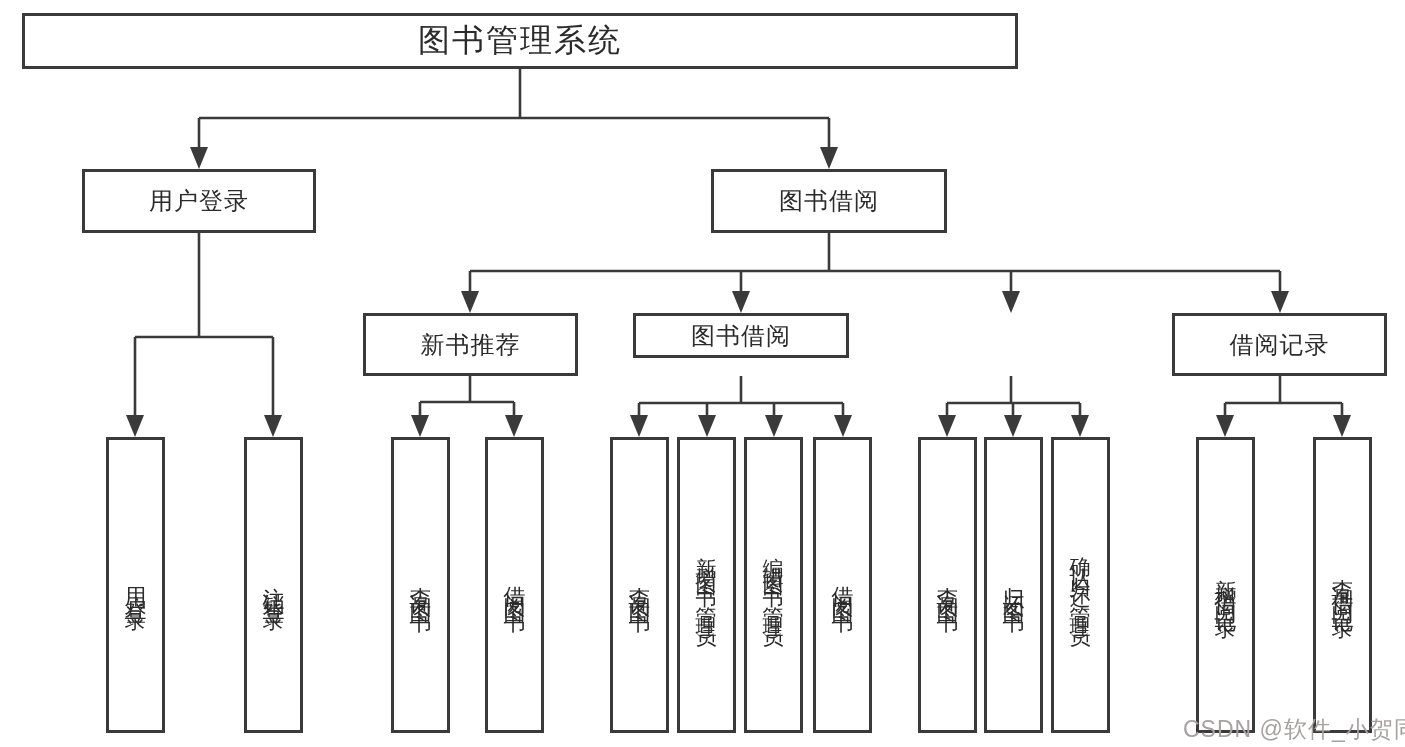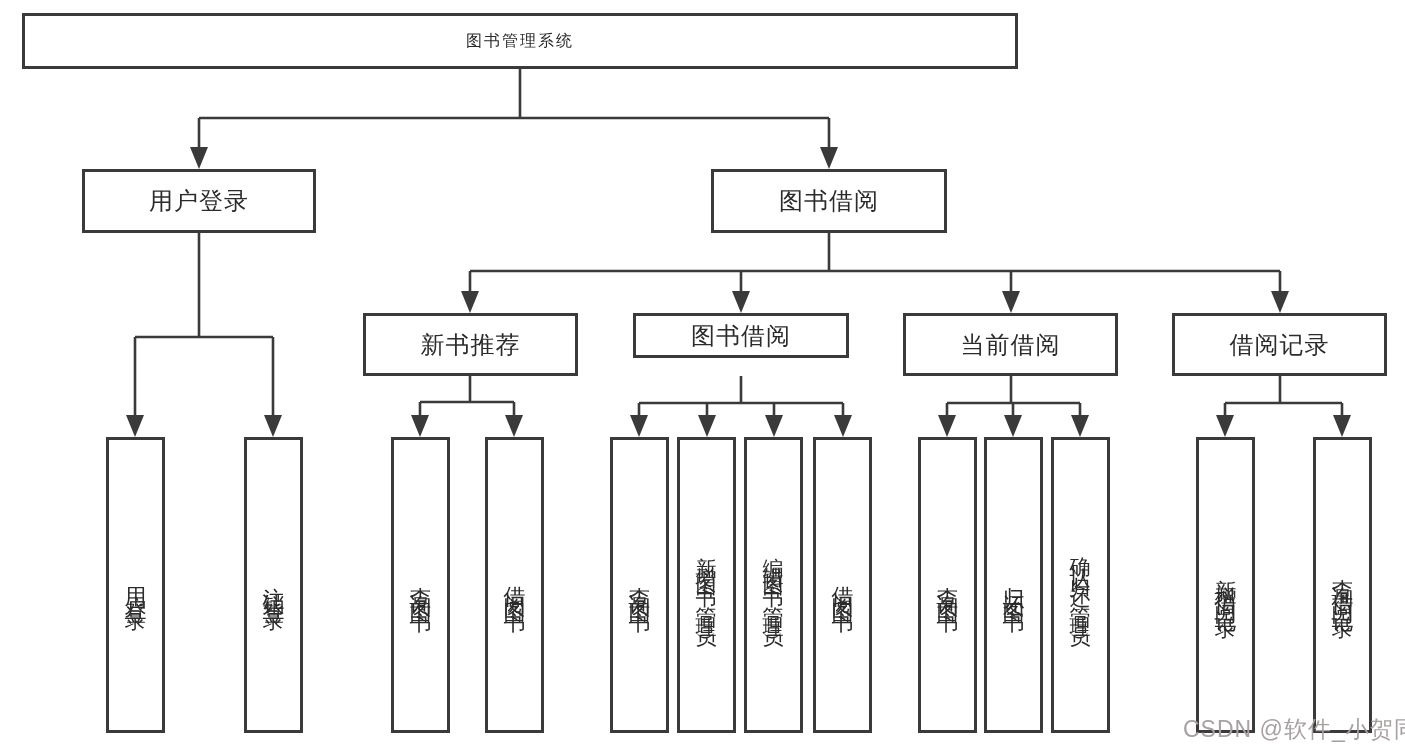--- a/index.html
+++ b/index.html
@@ -22,21 +22,21 @@
     box-sizing: border-box;
     background: #ffffff;
     border: 3px solid #3a3a3a;
     display: flex;
     align-items: center;
     justify-content: center;
     color: #2b2b2b;
     z-index: 2;
     white-space: nowrap;
   }
-  .root-box { font-size: 16px; letter-spacing: 2px; }
+  .root-box { font-size: 32px; letter-spacing: 2px; }
   .lvl-box  { font-size: 24px; letter-spacing: 1px; }
   .vbox {
     position: absolute;
     top: 437px;
     width: 59px;
     height: 296px;
     box-sizing: border-box;
     background: #ffffff;
     border: 3px solid #3a3a3a;
     display: flex;
@@ -125,23 +125,20 @@
   <div class="hbox lvl-box" style="left:711px; top:169px; width:236px; height:64px;">
     <span>图书借阅</span>
   </div>
 
   <div class="hbox lvl-box" style="left:363px; top:313px; width:215px; height:63px;justify-content:center;">
     <span>新书推荐</span>
   </div>
   <div class="hbox lvl-box" style="left:633px; top:313px; width:216px; height:45px;">
     <span>图书借阅</span>
   </div>
-  <div class="hbox lvl-box" style="left:903px; top:313px; width:215px; height:63px;">
-    <span>当前借阅</span>
-  </div>
   <div class="hbox lvl-box" style="left:1172px; top:313px; width:215px; height:63px;">
     <span>借阅记录</span>
   </div>
 
   <div class="vbox" style="left:106px;">
     <span class="vlabel">用户登录</span>
   </div>
   <div class="vbox" style="left:244px;">
     <span class="vlabel">注销登录</span>
   </div>

